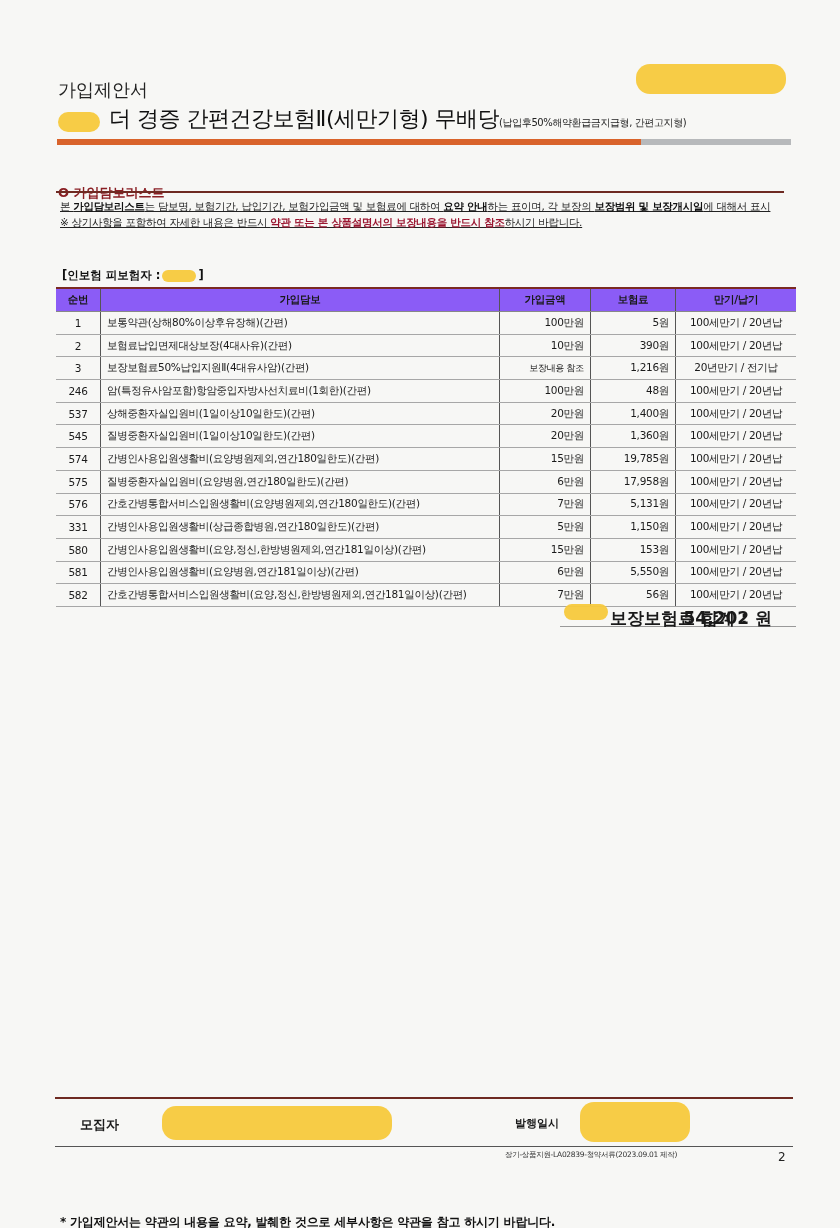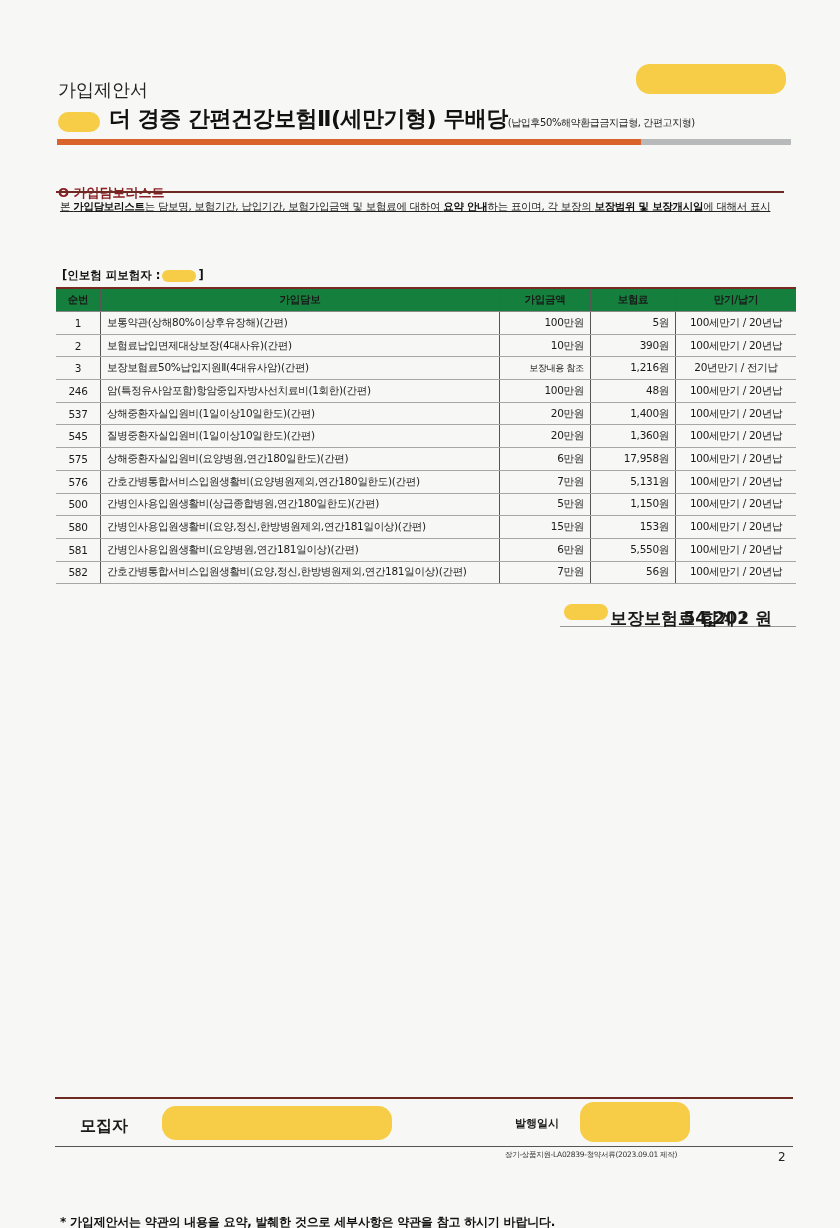--- a/index.html
+++ b/index.html
@@ -4,49 +4,49 @@
 <style>
   html, body { margin: 0; padding: 0; }
   body {
     width: 840px; height: 1228px; background: #f7f7f5; position: relative; overflow: hidden;
     font-family: "DejaVu Sans", "Liberation Sans", sans-serif; color: #1a1a1a;
   }
   .page { position: absolute; left: 0; top: 0; width: 840px; height: 1228px; }
   .doc-label { position: absolute; left: 58px; top: 78px; font-size: 18px; color: #222; }
   .redact { position: absolute; background: #f7c93c; border-radius: 14px; opacity: 0.95; }
   .title-row { position: absolute; left: 58px; top: 104px; white-space: nowrap; }
-  .title-main { font-size: 22px; font-weight: bold; color: #111; letter-spacing: -0.5px; }
+  .title-main { font-size: 22px; font-weight: normal; color: #111; letter-spacing: -0.5px; }
   .title-sub { font-size: 10px; color: #222; letter-spacing: -0.4px; }
   .title-bar { position: absolute; left: 57px; top: 139px; height: 6px; width: 734px; display: flex; }
   .title-bar .orange { width: 584px; background: #d9632b; }
   .title-bar .gray { flex: 1; background: #b7b9bb; }
   .section-title { position: absolute; left: 58px; top: 184px; font-size: 13px; font-weight: bold; color: #8a1f24; }
   .section-rule { position: absolute; left: 56px; top: 191px; width: 728px; height: 2px; background: #6e2a22; }
   .intro { position: absolute; left: 60px; top: 198px; width: 730px; font-size: 10.5px; line-height: 16px; color: #222; letter-spacing: -0.3px; text-decoration: underline; }
   .intro b { color: #111; }
   .intro .red { color: #9b1631; font-weight: bold; }
   .insured { position: absolute; left: 62px; top: 268px; font-size: 11.5px; font-weight: bold; color: #111; }
   table.cov { position: absolute; left: 56px; top: 287px; width: 740px; border-collapse: collapse; font-size: 10.5px; letter-spacing: -0.3px; }
-  table.cov th { font-weight: bold; height: 20px; background: #15803d; border-bottom: 1px solid #888; }
+  table.cov th { font-weight: bold; height: 20px; background: #8b5cf6; border-bottom: 1px solid #888; }
   table.cov thead tr { border-top: 2px solid #7a2a22; }
   table.cov td { height: 21.7px; border-bottom: 1px solid #a7a7a7; padding: 0 6px; }
   table.cov th, table.cov td { border-left: 1px solid #555; }
   table.cov th:first-child, table.cov td:first-child { border-left: none; }
   .c-no { width: 32px; text-align: center; }
   .c-name { text-align: left; }
   .c-amt { width: 78px; text-align: right; }
   .c-prem { width: 72px; text-align: right; }
   .c-term { width: 108px; text-align: center; }
   .small-amt { font-size: 9px; }
   .total-row { position: absolute; left: 560px; top: 602px; width: 236px; height: 24px; font-size: 17px; font-weight: bold; border-bottom: 1px solid #999; }
   .total-row .lbl { position: absolute; left: 50px; top: 5px; }
   .total-row .val { position: absolute; right: 24px; top: 5px; margin-left: 8px; }
   .footer-rule-top { position: absolute; left: 55px; top: 1097px; width: 738px; height: 2px; background: #6e2a22; }
   .footer-rule-bot { position: absolute; left: 55px; top: 1146px; width: 738px; height: 1px; background: #555; }
-  .recruiter-label { position: absolute; left: 80px; top: 1116px; font-size: 16px; font-weight: bold; }
+  .recruiter-label { position: absolute; left: 80px; top: 1116px; font-size: 13px; font-weight: bold; }
   .issue-label { position: absolute; left: 515px; top: 1116px; font-size: 11px; font-weight: bold; }
   .doc-code { position: absolute; left: 505px; top: 1150px; font-size: 7.5px; color: #333; letter-spacing: -0.3px; }
   .page-no { position: absolute; left: 778px; top: 1150px; font-size: 12px; color: #222; }
   .disclaimer { position: absolute; left: 60px; top: 1214px; font-size: 12px; font-weight: bold; color: #111; letter-spacing: -0.2px; }
 </style>
 </head>
 <body>
 
 <div class="page">
 
@@ -60,20 +60,21 @@
   <div class="title-bar">
     <div class="orange"></div>
     <div class="gray"></div>
   </div>
 
   <div class="section-title">O 가입담보리스트</div>
   <div class="section-rule"></div>
 
   <div class="intro">
     <div><span>본 </span><b>가입담보리스트</b><span>는 담보명, 보험기간, 납입기간, 보험가입금액 및 보험료에 대하여 </span><b>요약 안내</b><span>하는 표이며, 각 보장의 </span><b>보장범위 및 보장개시일</b><span>에 대해서 표시</span></div>
+    <div><span>※ 상기사항을 포함하여 자세한 내용은 반드시 </span><span class="red">약관 또는 본 상품설명서의 보장내용을 반드시 참조</span><span>하시기 바랍니다.</span></div>
   </div>
 
   <div class="insured">
     <span>[인보험 피보험자 :</span><span class="redact" style="position:relative;display:inline-block;width:34px;height:12px;vertical-align:middle;margin:0 2px;"></span><span>]</span>
   </div>
 
   <table class="cov">
     <thead>
       <tr>
         <th class="c-no">순번</th>
@@ -120,35 +121,42 @@
           <td class="c-term">100세만기 / 20년납</td>
         </tr>
         <tr>
           <td class="c-no">545</td>
           <td class="c-name">질병중환자실입원비(1일이상10일한도)(간편)</td>
           <td class="c-amt">20만원</td>
           <td class="c-prem">1,360원</td>
           <td class="c-term">100세만기 / 20년납</td>
         </tr>
         <tr>
+          <td class="c-no">574</td>
+          <td class="c-name">간병인사용입원생활비(요양병원제외,연간180일한도)(간편)</td>
+          <td class="c-amt">15만원</td>
+          <td class="c-prem">19,785원</td>
+          <td class="c-term">100세만기 / 20년납</td>
+        </tr>
+        <tr>
           <td class="c-no">575</td>
-          <td class="c-name">상해중환자실입원비(요양병원,연간180일한도)(간편)</td>
+          <td class="c-name">질병중환자실입원비(요양병원,연간180일한도)(간편)</td>
           <td class="c-amt">6만원</td>
           <td class="c-prem">17,958원</td>
           <td class="c-term">100세만기 / 20년납</td>
         </tr>
         <tr>
           <td class="c-no">576</td>
           <td class="c-name">간호간병통합서비스입원생활비(요양병원제외,연간180일한도)(간편)</td>
           <td class="c-amt">7만원</td>
           <td class="c-prem">5,131원</td>
           <td class="c-term">100세만기 / 20년납</td>
         </tr>
         <tr>
-          <td class="c-no">500</td>
+          <td class="c-no">331</td>
           <td class="c-name">간병인사용입원생활비(상급종합병원,연간180일한도)(간편)</td>
           <td class="c-amt">5만원</td>
           <td class="c-prem">1,150원</td>
           <td class="c-term">100세만기 / 20년납</td>
         </tr>
         <tr>
           <td class="c-no">580</td>
           <td class="c-name">간병인사용입원생활비(요양,정신,한방병원제외,연간181일이상)(간편)</td>
           <td class="c-amt">15만원</td>
           <td class="c-prem">153원</td>

